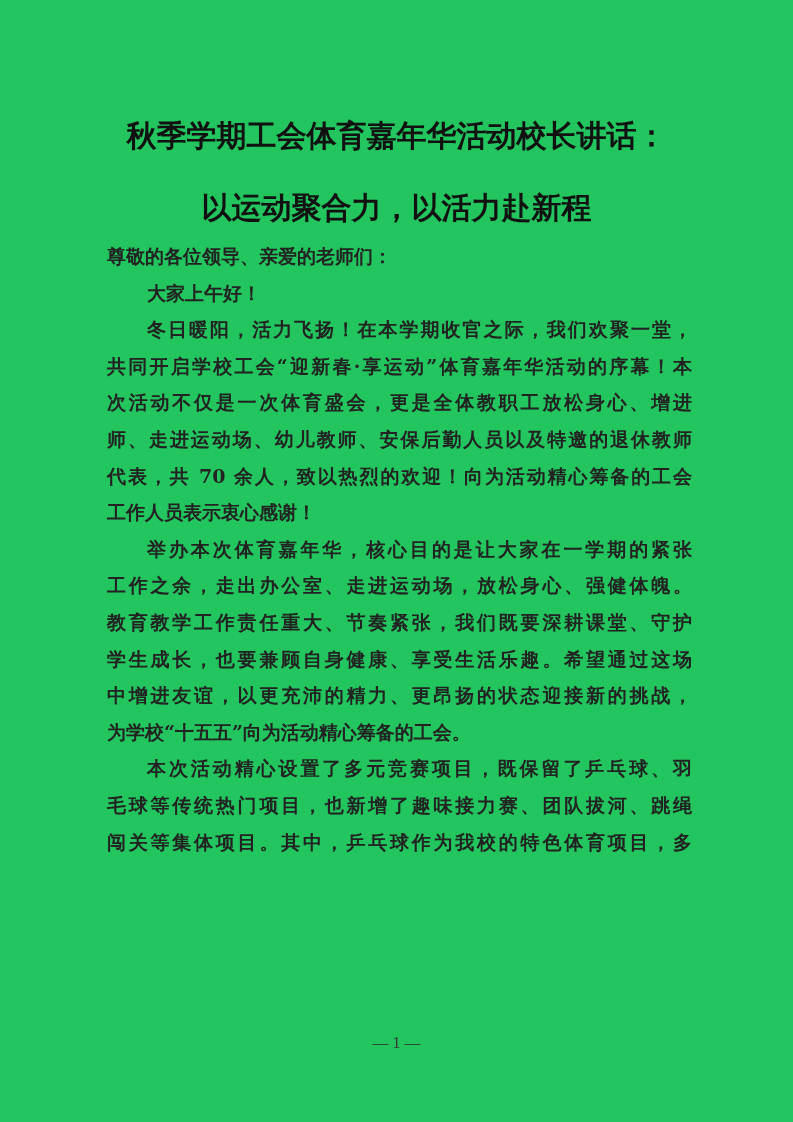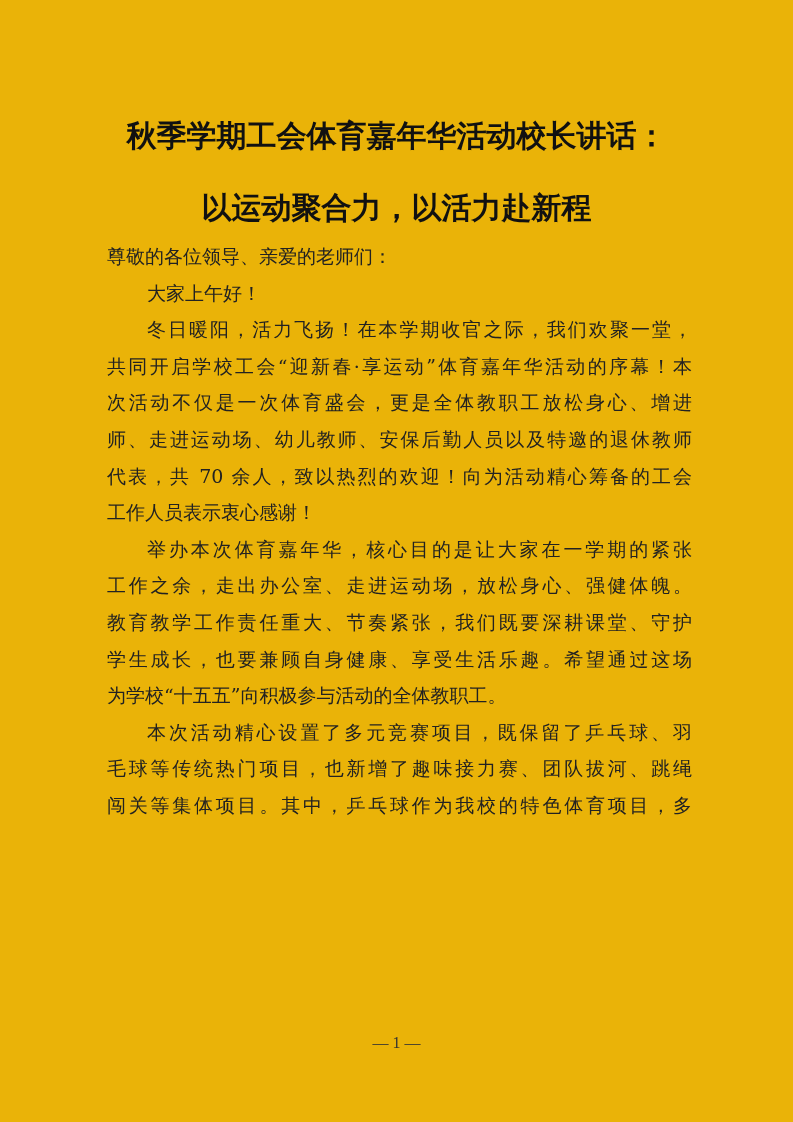--- a/index.html
+++ b/index.html
@@ -1,29 +1,29 @@
 <!DOCTYPE html>
 <html><head>
   <meta charset="utf-8">
   <style>
     html, body { margin: 0; padding: 0; background: #ffffff; }
     body { width: 793px; height: 1122px; position: relative; overflow: hidden; }
-    .page { position: absolute; left: 0; top: 0; width: 793px; height: 1122px; background: #eab308; }
+    .page { position: absolute; left: 0; top: 0; width: 793px; height: 1122px; background: #22c55e; }
     .title {
       position: absolute; left: 0; width: 793px; text-align: center;
       font-family: "DejaVu Sans", sans-serif; font-weight: bold;
       font-size: 30px; color: #111; letter-spacing: 0px; line-height: 40px;
     }
     .title.l1 { top: 116px; }
     .title.l2 { top: 158px; margin-top: 30px; }
     .body-text { position: absolute; left: 107px; top: 238px; width: 585px; }
     .line {
       font-family: "DejaVu Serif", serif; font-size: 19px; color: #222;
       height: 36.6px; line-height: 36.6px; white-space: nowrap;
-      text-align: justify; text-align-last: justify;
+      text-align: justify; text-align-last: justify; font-weight: bold;
     }
     .line.short { text-align-last: left; }
     .line.indent { padding-left: 40px; }
     .pagenum {
       position: absolute; left: 0; width: 793px; top: 1034px; text-align: center;
       font-family: "Liberation Serif", serif; font-size: 16px; color: #333;
     }
   </style>
 </head>
 <body>
@@ -38,20 +38,21 @@
       <div class="line indent">冬日暖阳，活力飞扬！在本学期收官之际，我们欢聚一堂，</div>
       <div class="line">共同开启学校工会“迎新春·享运动”体育嘉年华活动的序幕！本</div>
       <div class="line">次活动不仅是一次体育盛会，更是全体教职工放松身心、增进</div>
       <div class="line">师、走进运动场、幼儿教师、安保后勤人员以及特邀的退休教师</div>
       <div class="line">代表，共 70 余人，致以热烈的欢迎！向为活动精心筹备的工会</div>
       <div class="line short">工作人员表示衷心感谢！</div>
       <div class="line indent">举办本次体育嘉年华，核心目的是让大家在一学期的紧张</div>
       <div class="line">工作之余，走出办公室、走进运动场，放松身心、强健体魄。</div>
       <div class="line">教育教学工作责任重大、节奏紧张，我们既要深耕课堂、守护</div>
       <div class="line">学生成长，也要兼顾自身健康、享受生活乐趣。希望通过这场</div>
-      <div class="line short">为学校“十五五”向积极参与活动的全体教职工。</div>
+      <div class="line">中增进友谊，以更充沛的精力、更昂扬的状态迎接新的挑战，</div>
+      <div class="line short">为学校“十五五”向为活动精心筹备的工会。</div>
       <div class="line indent">本次活动精心设置了多元竞赛项目，既保留了乒乓球、羽</div>
       <div class="line">毛球等传统热门项目，也新增了趣味接力赛、团队拔河、跳绳</div>
       <div class="line">闯关等集体项目。其中，乒乓球作为我校的特色体育项目，多</div>
     </div>
 
   <div class="pagenum">— 1 —</div>
 </div>
 
 </body></html>

